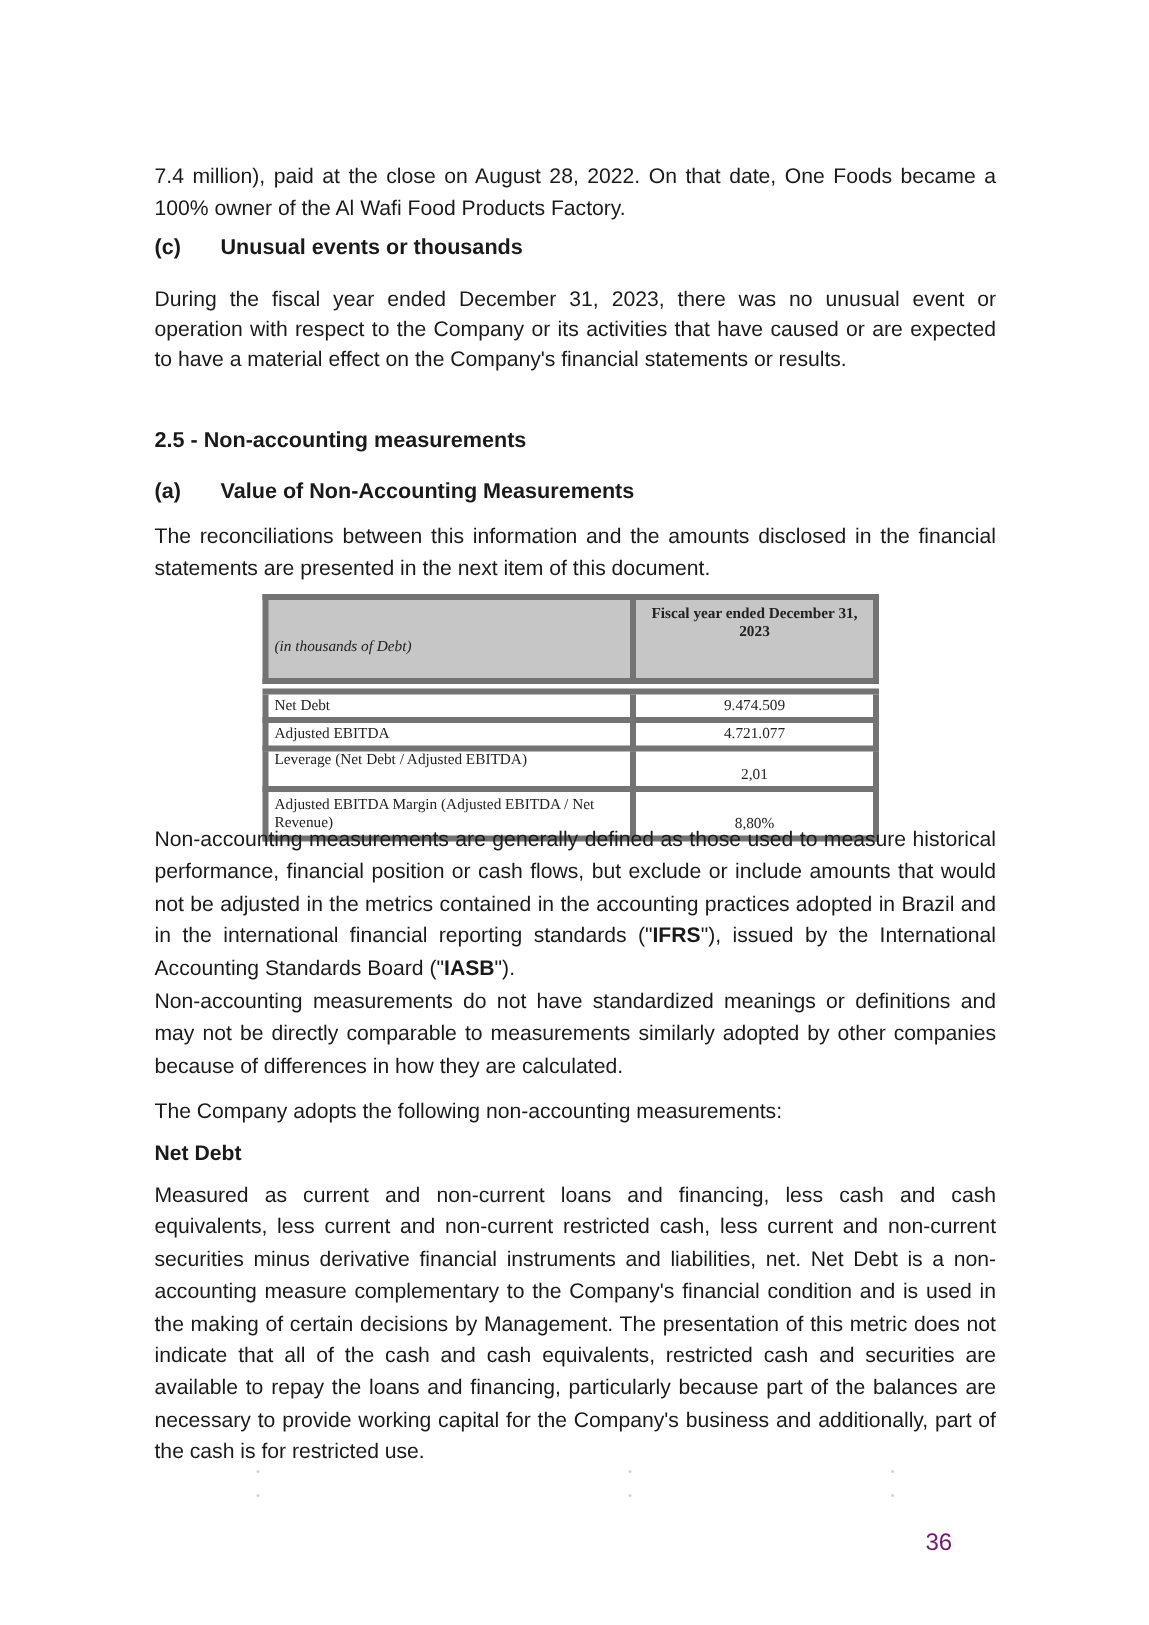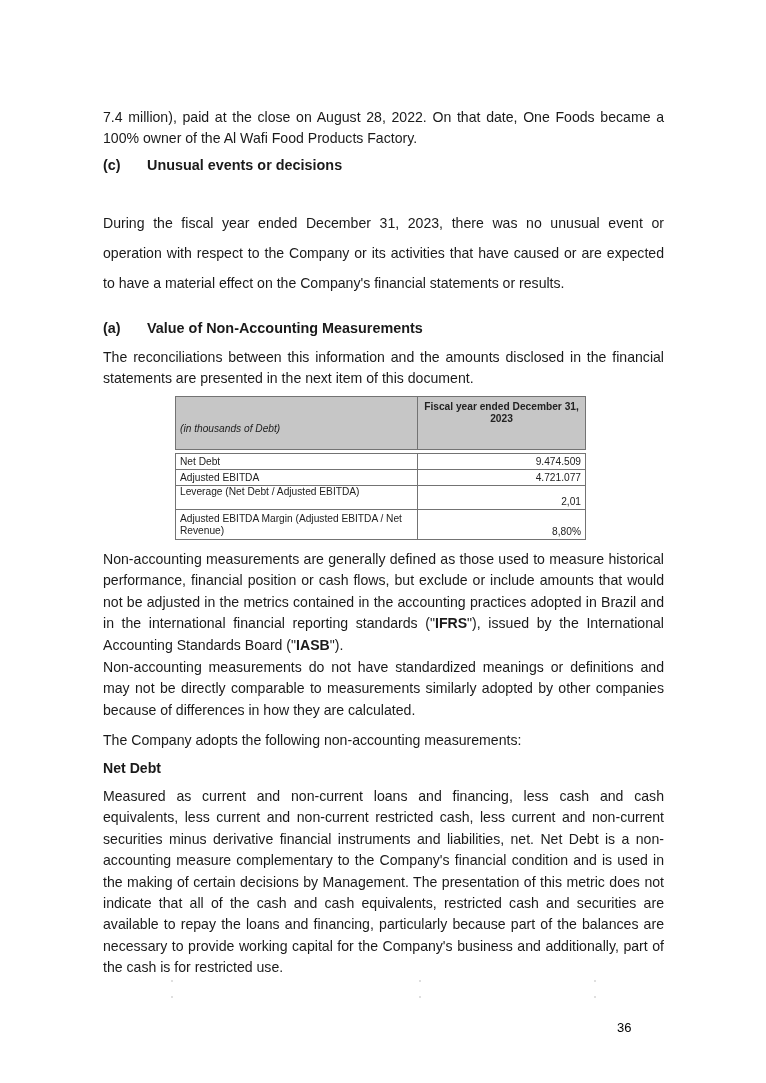--- a/index.html
+++ b/index.html
@@ -1,55 +1,56 @@
 <!DOCTYPE html>
 <html><head>
 <meta charset="utf-8">
 <style>
   html, body { margin: 0; padding: 0; background: #ffffff; }
   body { width: 766px; height: 1083px; position: relative; overflow: hidden;
          font-family: "Liberation Sans", sans-serif; color: #1a1a1a; }
   .page { position: absolute; left: 0; top: 0; width: 766px; height: 1083px; }
   .p { position: absolute; left: 103px; width: 561px; font-size: 14.1px; line-height: 21.4px;
        text-align: justify; margin: 0; }
-  .p.lh24 { line-height: 30px; margin-top: 19px; }
+  .p.lh24 { line-height: 20px; }
   .h { position: absolute; left: 103px; font-size: 14.4px; font-weight: bold; margin: 0; }
   .h .lbl { display: inline-block; width: 44px; }
   b { font-weight: bold; }
 
   .tbl { position: absolute; left: 175px; top: 396px; width: 411px; border-collapse: collapse;
          font-size: 10.2px; color: #222; }
-  .tbl td, .tbl th { border: 1px solid #737373; padding: 0 4px; }
+  .tbl td, .tbl th { border: 4px solid #737373; padding: 0 4px; font-family: Liberation Serif, serif; }
   .tbl thead th { background: #c6c6c6; height: 42px; font-weight: normal; }
   .tbl thead th.c1 { text-align: left; font-style: italic; width: 233px; padding-top: 10px; }
   .tbl thead th.c2 { text-align: center; font-weight: bold; vertical-align: top; padding-top: 4px; line-height: 12px; }
   .tbl .spacer td { height: 3px; border-left: none; border-right: none; padding: 0; }
   .tbl tbody td.c1 { text-align: left; line-height: 12px; }
-  .tbl tbody td.c2 { text-align: right; vertical-align: bottom; line-height: 13px; padding-bottom: 1px; }
+  .tbl tbody td.c2 { text-align: center; vertical-align: bottom; line-height: 13px; padding-bottom: 1px; }
   .r1 td { height: 14px; }
   .r2 td { height: 14px; }
   .r3 td { height: 22px; vertical-align: top; }
   .r4 td { height: 28px; }
 
   .dot { position: absolute; width: 2px; height: 2px; background: #d4d4d4; border-radius: 1px; }
-  .pagenum { position: absolute; left: 617px; top: 1020px; font-size: 13px; color: #000000; }
+  .pagenum { position: absolute; left: 617px; top: 1020px; font-size: 16px; color: #701a75; }
 </style>
 </head>
 <body>
 
 <div class="page">
 
   <p class="p" style="top:107px;">7.4 million), paid at the close on August 28, 2022. On that date, One Foods became a 100% owner of the Al Wafi Food Products Factory.</p>
 
   <div class="h" style="top:157px;">
-    <span class="lbl">(c)</span><span>Unusual events or decisions</span>
+    <span class="lbl">(c)</span><span>Unusual events or thousands</span>
   </div>
 
   <p class="p lh24" style="top:189px;">During the fiscal year ended December 31, 2023, there was no unusual event or operation with respect to the Company or its activities that have caused or are expected to have a material effect on the Company's financial statements or results.</p>
 
+  <div class="h" style="top:286px;">2.5 - Non-accounting measurements</div>
 
   <div class="h" style="top:320px;">
     <span class="lbl">(a)</span><span>Value of Non-Accounting Measurements</span>
   </div>
 
   <p class="p" style="top:347px;">The reconciliations between this information and the amounts disclosed in the financial statements are presented in the next item of this document.</p>
 
   <table class="tbl">
     <thead>
       <tr>

